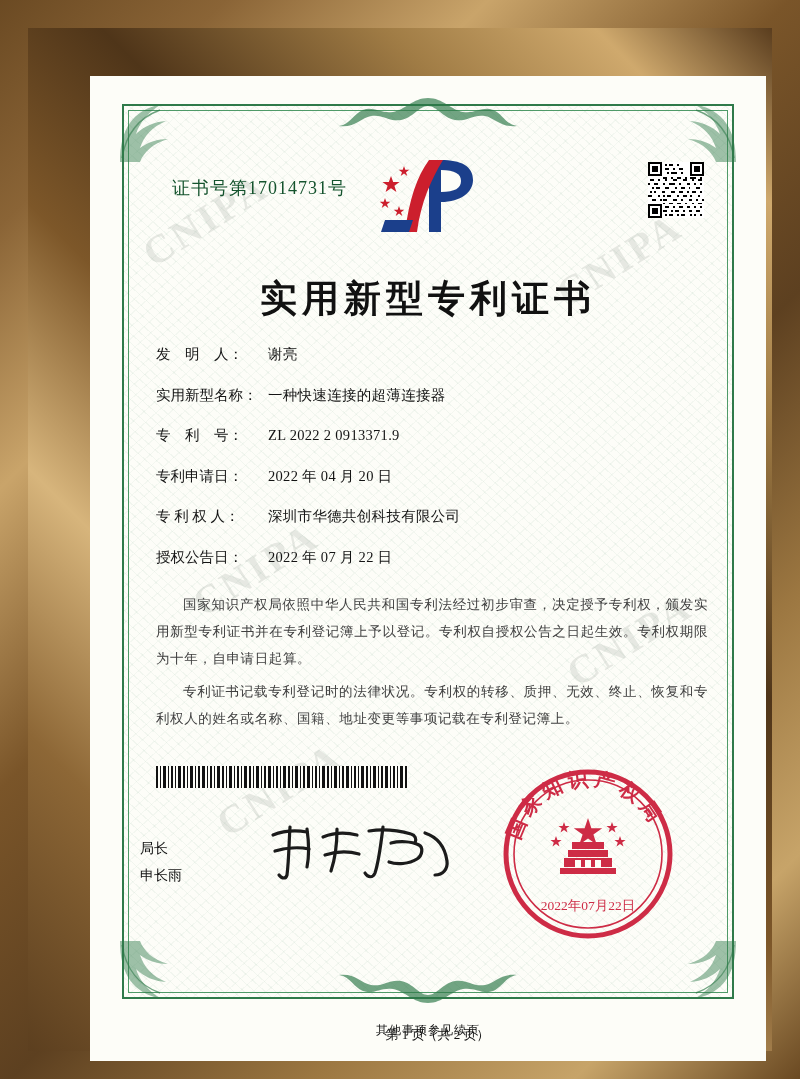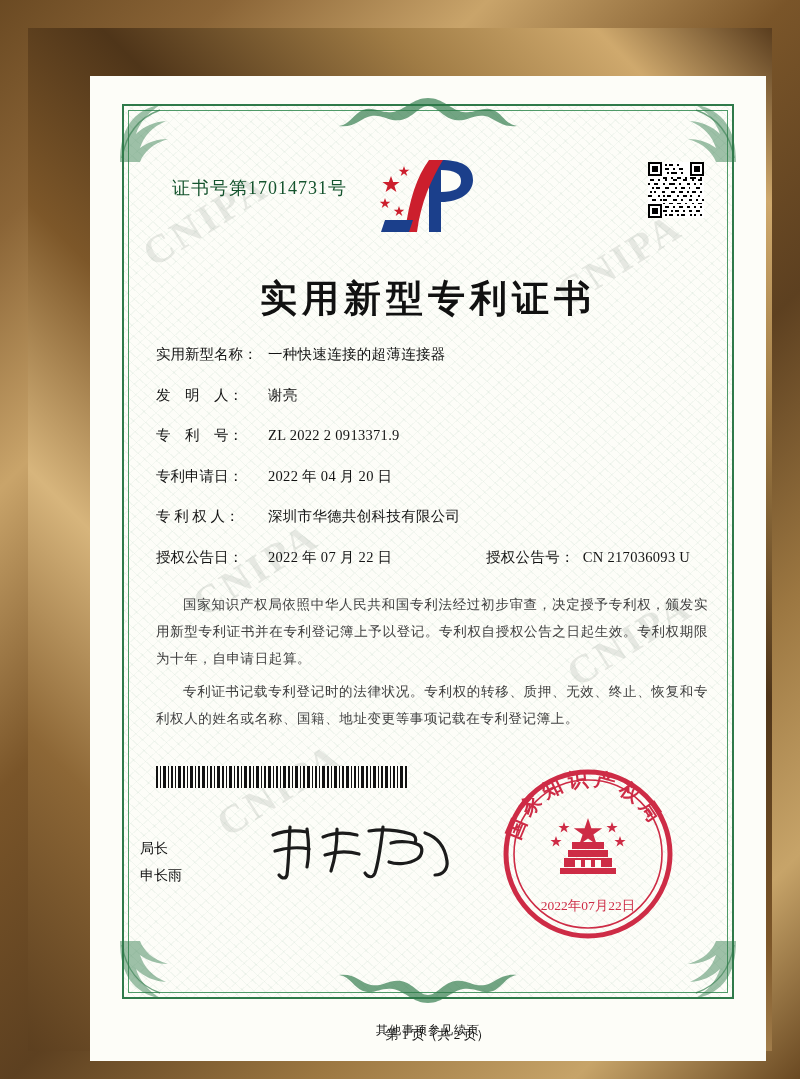--- a/index.html
+++ b/index.html
@@ -321,27 +321,27 @@
 
             <path d="M16,66 L44,66 L40,78 L12,78 Z" fill="#1b3f8b"></path>
           </svg>
         </div>
 
         <div class="main-title">实用新型专利证书</div>
 
         <div class="fields">
 
           <div class="row">
+            <div class="lbl">发　明　人：</div>
+            <div class="val">谢亮</div>
+          </div>
+
+          <div class="row">
             <div class="lbl">实用新型名称：</div>
             <div class="val">一种快速连接的超薄连接器</div>
-          </div>
-
-          <div class="row">
-            <div class="lbl">发　明　人：</div>
-            <div class="val">谢亮</div>
           </div>
 
           <div class="row">
             <div class="lbl">专　利　号：</div>
             <div class="val">ZL 2022 2 0913371.9</div>
           </div>
 
           <div class="row">
             <div class="lbl">专利申请日：</div>
             <div class="val">2022 年 04 月 20 日</div>
@@ -350,24 +350,20 @@
           <div class="row">
             <div class="lbl">专 利 权 人：</div>
             <div class="val">深圳市华德共创科技有限公司</div>
           </div>
 
 
           <div class="row">
             <div class="lbl">授权公告日：</div>
             <div class="val row-inline">
               <div style="width:218px">2022 年 07 月 22 日</div>
-              <div class="pair">
-                <div class="lbl2">授权公告号：</div>
-                <div>CN 217036093 U</div>
-              </div>
             </div>
           </div>
 
         </div>
 
         <div class="body-text">
           <p>国家知识产权局依照中华人民共和国专利法经过初步审查，决定授予专利权，颁发实用新型专利证书并在专利登记簿上予以登记。专利权自授权公告之日起生效。专利权期限为十年，自申请日起算。</p>
           <p>专利证书记载专利登记时的法律状况。专利权的转移、质押、无效、终止、恢复和专利权人的姓名或名称、国籍、地址变更等事项记载在专利登记簿上。</p>
         </div>
 

